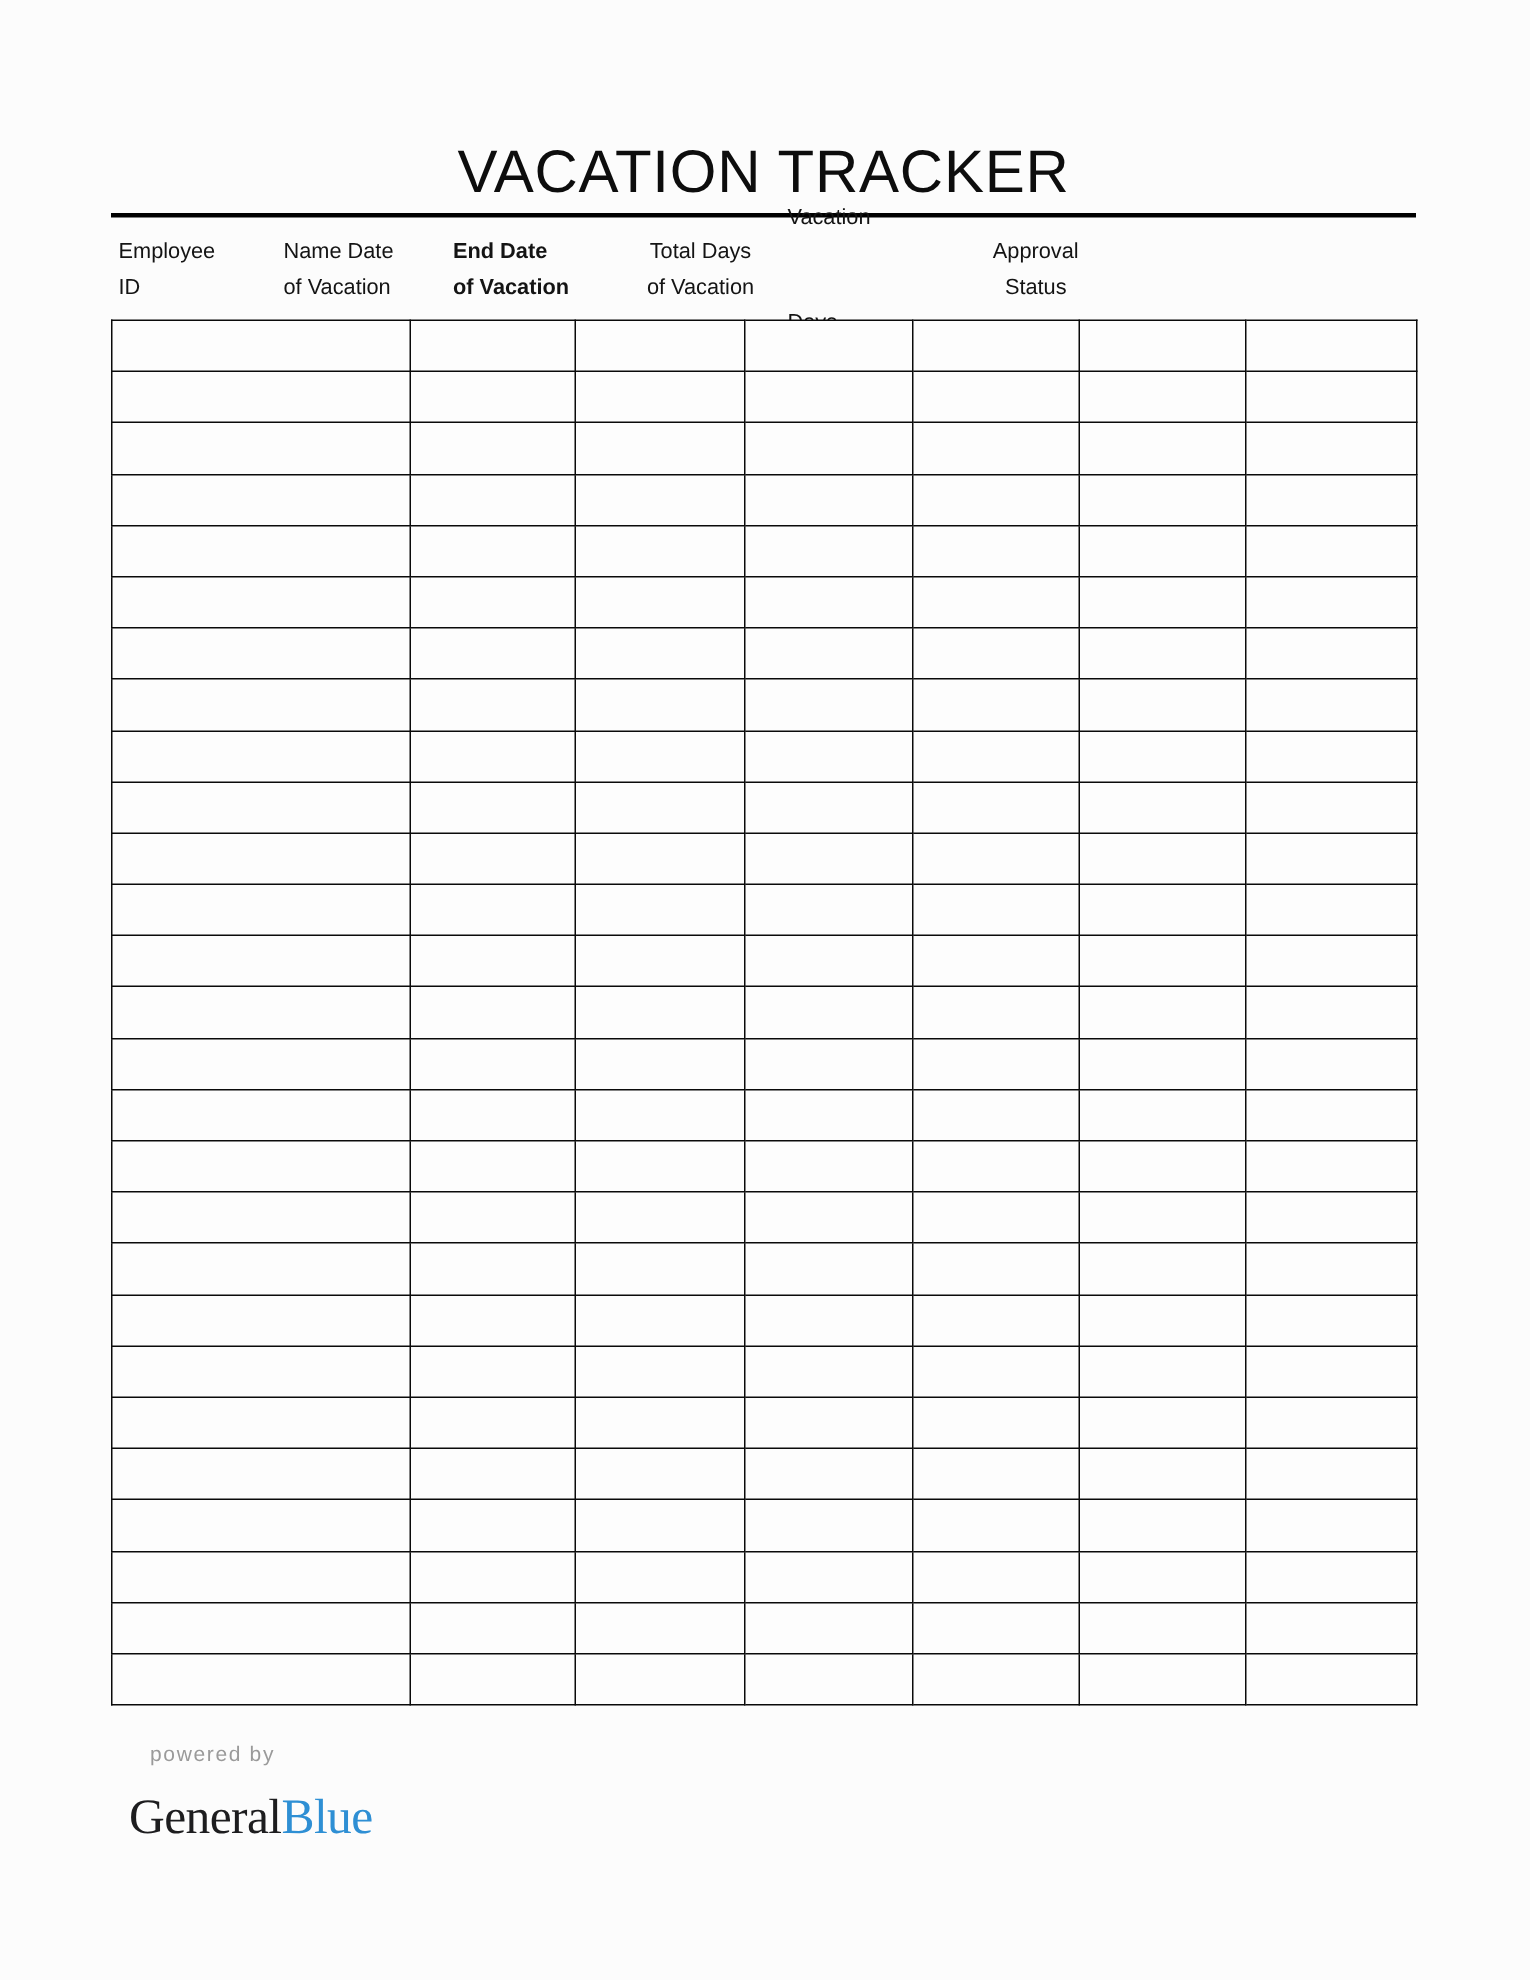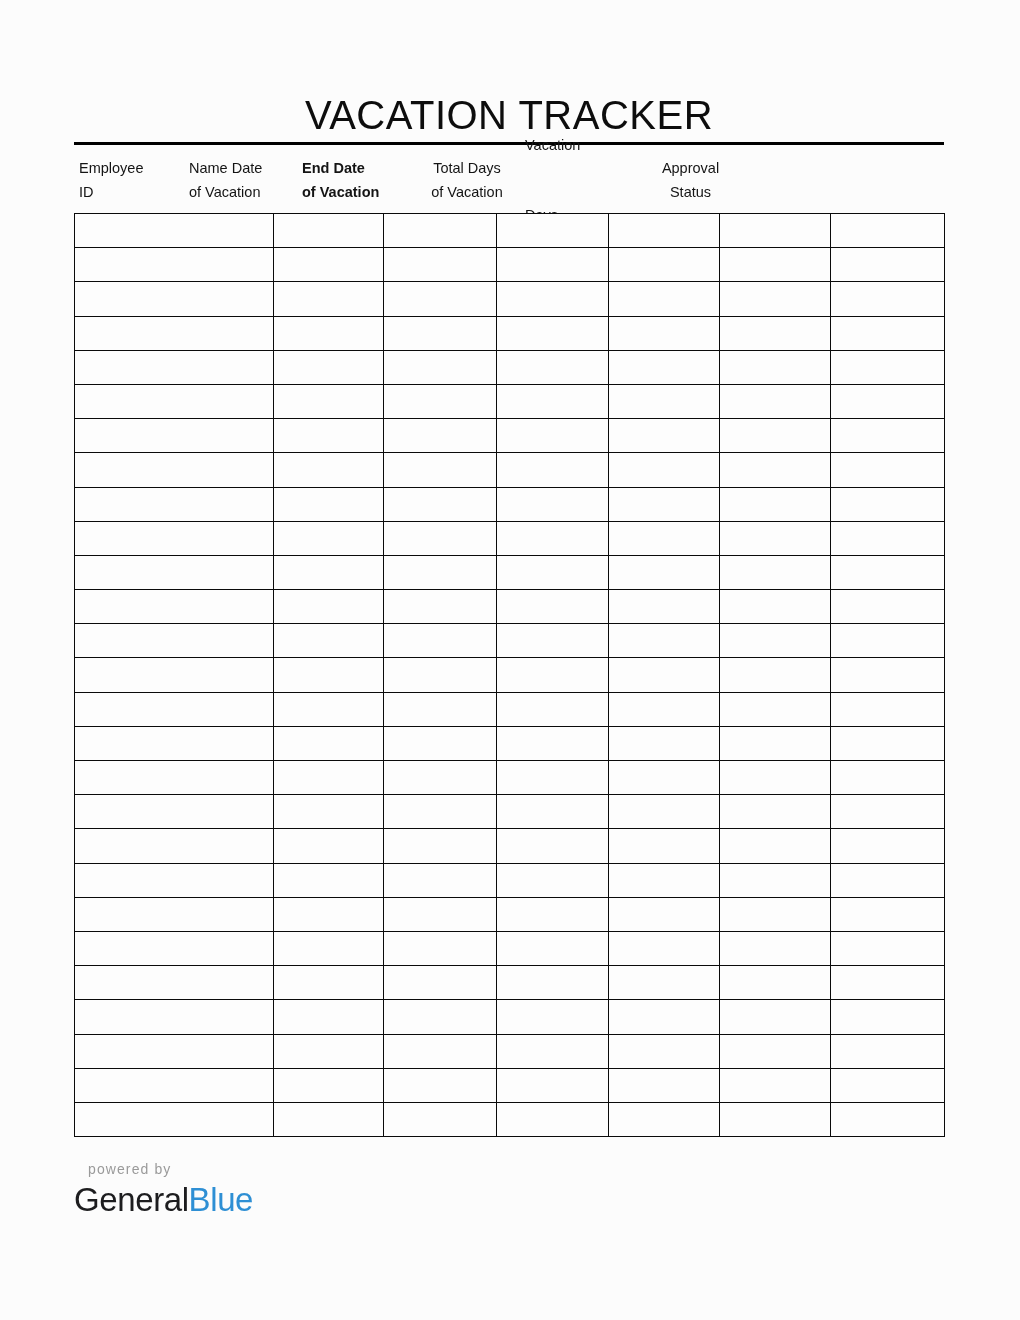--- a/index.html
+++ b/index.html
@@ -96,38 +96,39 @@
   .grid td {
     border: 1.6px solid #0a0a0a;
     height: 33.2px;
     padding: 0;
     background: #fdfdfd;
   }
 
   
   .footer {
     position: absolute;
-    left: 74px;
+    left: 86px;
     top: 1160px;
     width: 300px;
   }
   .powered {
     font-size: 14px;
     color: #9a9a9a;
     letter-spacing: 1.1px;
     line-height: 18px;
     font-weight: 400;
     padding-left: 14px;
   }
   .logo {
     font-size: 33px;
     line-height: 40px;
     font-weight: 400;
     letter-spacing: -0.4px;
-    margin-top: 2px;
+    margin-top: 14px;
+    font-family: Liberation Serif, serif;
   }
   .logo .gen { color: #1d1d1f; }
   .logo .blue { color: #2e8fd4; }
 </style>
 </head>
 <body>
 
 <div class="page">
 
   <div class="title-wrap">

